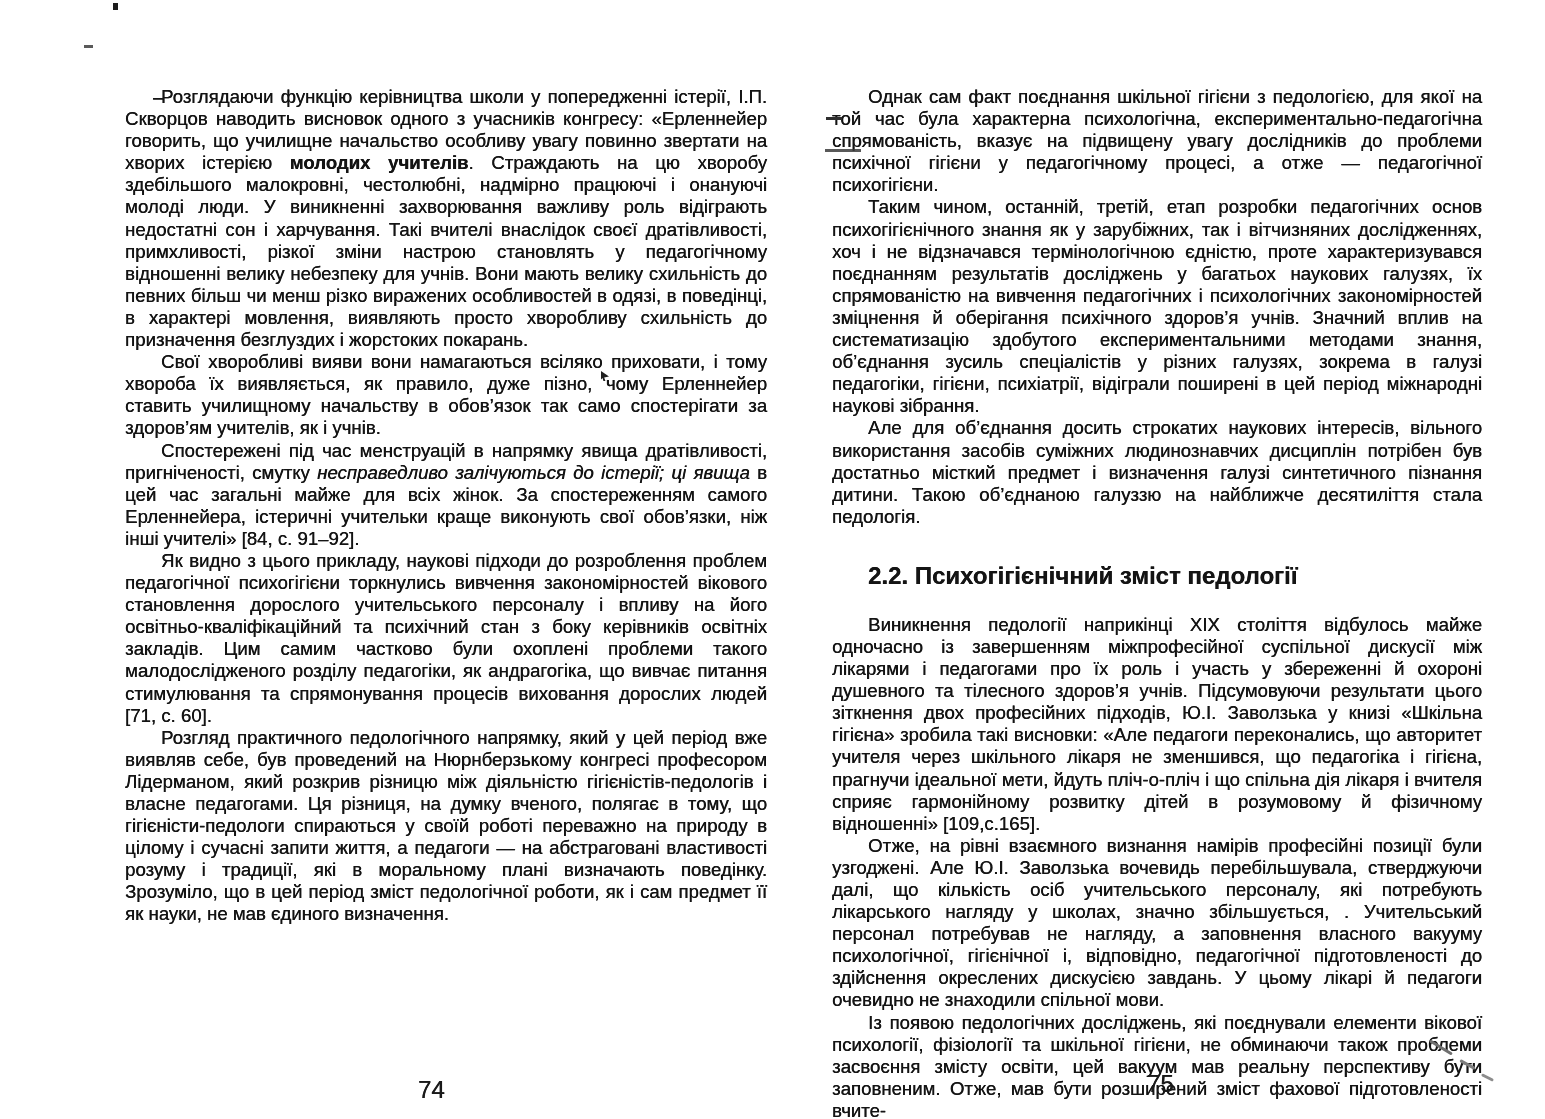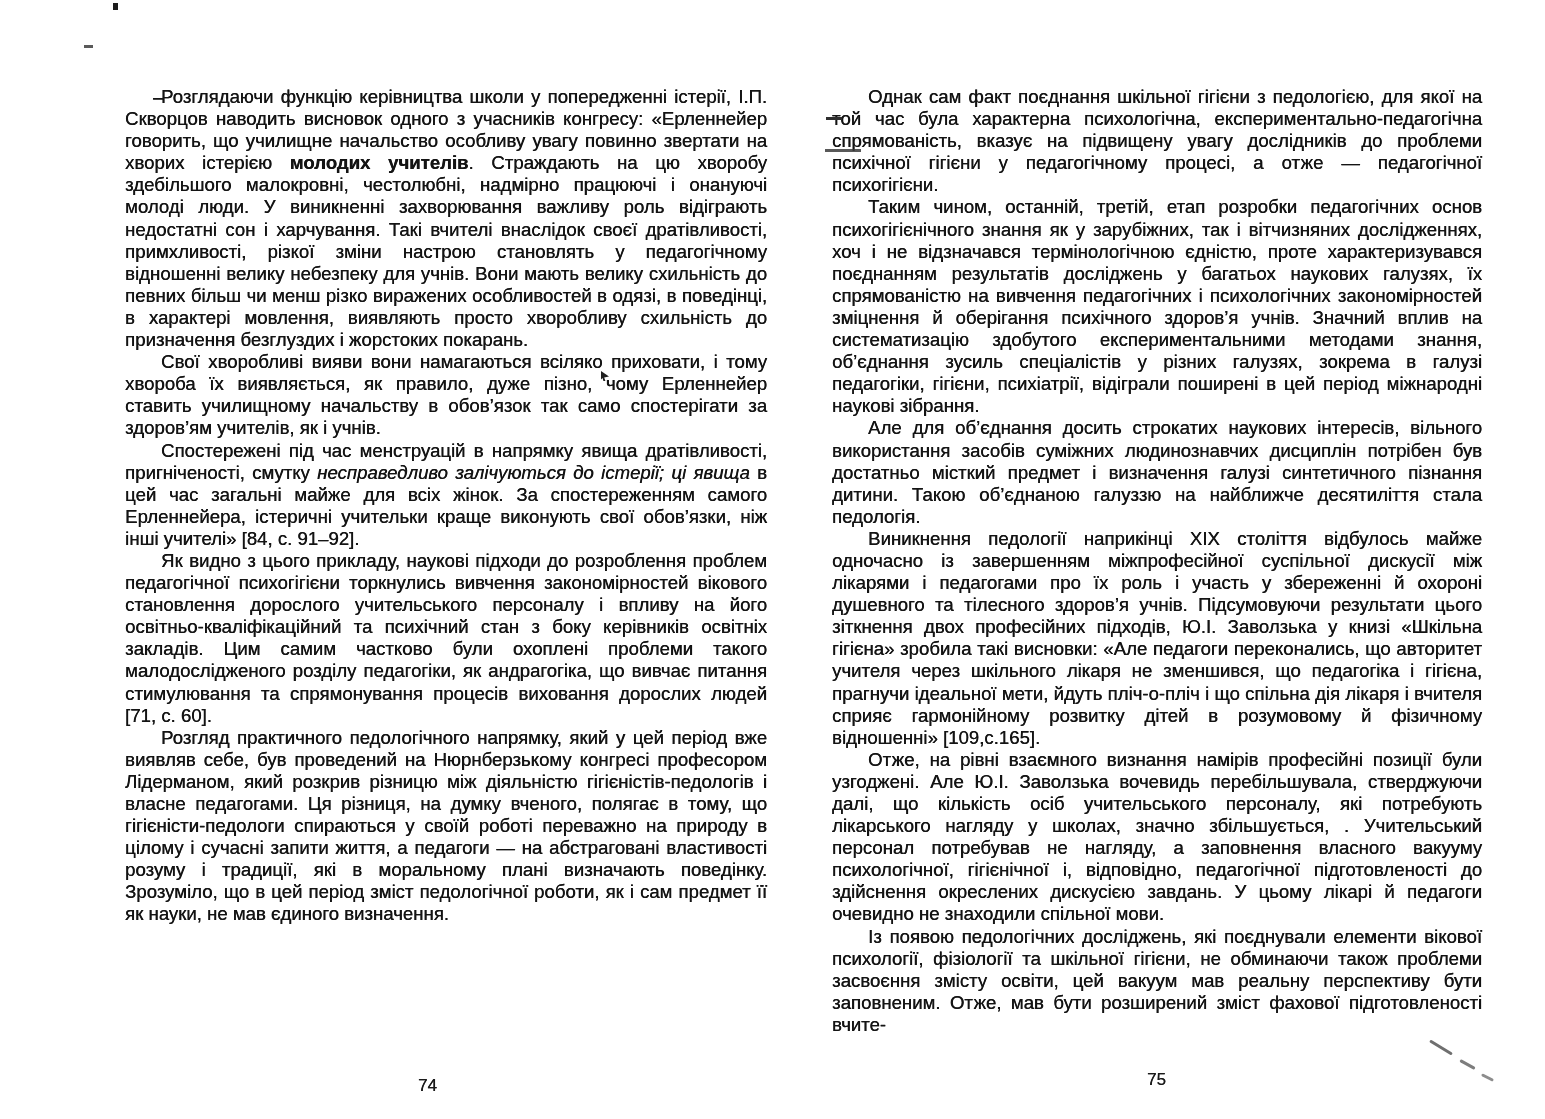--- a/index.html
+++ b/index.html
@@ -31,21 +31,21 @@
     font-size:24px;
     font-weight:bold;
     margin:34px 0 24px 0;
     text-indent:36px;
     text-align:left;
     line-height:28px;
     text-shadow:0.3px 0 0 currentColor;
   }
   .page-num{
     position:absolute;
-    font-size:17px;
+    font-size:24px;
     color:#1a1a1a;
     text-shadow:0.3px 0 0 currentColor;
   }
   #page-num-left{left:418px;top:1076px;}
   #page-num-right{left:1135px;top:1070px;margin-left:12px;}
   .artifact{position:absolute;background:#333;}
   #art-speck-1{left:113px;top:3px;width:5px;height:7px;background:#1c1c1c;}
   #art-dash-1{left:84px;top:45px;width:9px;height:3px;background:#5a5a5a;}
   #art-bar-toy{left:826px;top:117px;width:16px;height:3px;background:#2e2e2e;}
   #art-strike-spr{left:825px;top:149px;width:36px;height:3px;background:#3c3c3c;opacity:.85;}
@@ -66,20 +66,21 @@
     <p><span>Розглядаючи функцію керівництва школи у попередженні істерії, І.П. Скворцов наводить висновок одного з учасників конгресу: «Ерленнейер говорить, що училищне начальство особливу увагу повинно звертати на хворих істерією </span><span class="b">молодих учителів</span><span>. Страждають на цю хворобу здебільшого малокровні, честолюбні, надмірно працюючі і онануючі молоді люди. У виникненні захворювання важливу роль відіграють недостатні сон і харчування. Такі вчителі внаслідок своєї дратівливості, примхливості, різкої зміни настрою становлять у педагогічному відношенні велику небезпеку для учнів. Вони мають велику схильність до певних більш чи менш різко виражених особливостей в одязі, в поведінці, в характері мовлення, виявляють просто хворобливу схильність до призначення безглуздих і жорстоких покарань.</span></p>
     <p><span>Свої хворобливі вияви вони намагаються всіляко приховати, і тому хвороба їх виявляється, як правило, дуже пізно, чому Ерленнейер ставить училищному начальству в обов’язок так само спостерігати за здоров’ям учителів, як і учнів.</span></p>
     <p><span>Спостережені під час менструацій в напрямку явища дратівливості, пригніченості, смутку </span><span class="i">несправедливо залічуються до істерії; ці явища</span><span> в цей час загальні майже для всіх жінок. За спостереженням самого Ерленнейера, істеричні учительки краще виконують свої обов’язки, ніж інші учителі» [84, с. 91–92].</span></p>
     <p><span>Як видно з цього прикладу, наукові підходи до розроблення проблем педагогічної психогігієни торкнулись вивчення закономірностей вікового становлення дорослого учительського персоналу і впливу на його освітньо-кваліфікаційний та психічний стан з боку керівників освітніх закладів. Цим самим частково були охоплені проблеми такого малодослідженого розділу педагогіки, як андрагогіка, що вивчає питання стимулювання та спрямонування процесів виховання дорослих людей [71, с. 60].</span></p>
     <p><span>Розгляд практичного педологічного напрямку, який у цей період вже виявляв себе, був проведений на Нюрнберзькому конгресі професором Лідерманом, який розкрив різницю між діяльністю гігієністів-педологів і власне педагогами. Ця різниця, на думку вченого, полягає в тому, що гігієністи-педологи спираються у своїй роботі переважно на природу в цілому і сучасні запити життя, а педагоги — на абстраговані властивості розуму і традиції, які в моральному плані визначають поведінку. Зрозуміло, що в цей період зміст педологічної роботи, як і сам предмет її як науки, не мав єдиного визначення.</span></p>
   </div>
 <div class="content" id="right-content">
     <p><span>Однак сам факт поєднання шкільної гігієни з педологією, для якої на той час була характерна психологічна, експериментально-педагогічна спрямованість, вказує на підвищену увагу дослідників до проблеми психічної гігієни у педагогічному процесі, а отже — педагогічної психогігієни.</span></p>
     <p><span>Таким чином, останній, третій, етап розробки педагогічних основ психогігієнічного знання як у зарубіжних, так і вітчизняних дослідженнях, хоч і не відзначався термінологічною єдністю, проте характеризувався поєднанням результатів досліджень у багатьох наукових галузях, їх спрямованістю на вивчення педагогічних і психологічних закономірностей зміцнення й оберігання психічного здоров’я учнів. Значний вплив на систематизацію здобутого експериментальними методами знання, об’єднання зусиль спеціалістів у різних галузях, зокрема в галузі педагогіки, гігієни, психіатрії, відіграли поширені в цей період міжнародні наукові зібрання.</span></p>
     <p><span>Але для об’єднання досить строкатих наукових інтересів, вільного використання засобів суміжних людинознавчих дисциплін потрібен був достатньо місткий предмет і визначення галузі синтетичного пізнання дитини. Такою об’єднаною галуззю на найближче десятиліття стала педологія.</span></p>
+    <h2>2.2. Психогігієнічний зміст педології</h2>
     <p><span>Виникнення педології наприкінці XIX століття відбулось майже одночасно із завершенням міжпрофесійної суспільної дискусії між лікарями і педагогами про їх роль і участь у збереженні й охороні душевного та тілесного здоров’я учнів. Підсумовуючи результати цього зіткнення двох професійних підходів, Ю.І. Заволзька у книзі «Шкільна гігієна» зробила такі висновки: «Але педагоги переконались, що авторитет учителя через шкільного лікаря не зменшився, що педагогіка і гігієна, прагнучи ідеальної мети, йдуть пліч-о-пліч і що спільна дія лікаря і вчителя сприяє гармонійному розвитку дітей в розумовому й фізичному відношенні» [109,с.165].</span></p>
     <p><span>Отже, на рівні взаємного визнання намірів професійні позиції були узгоджені. Але Ю.І. Заволзька вочевидь перебільшувала, стверджуючи далі, що кількість осіб учительського персоналу, які потребують лікарського нагляду у школах, значно збільшується, . Учительський персонал потребував не нагляду, а заповнення власного вакууму психологічної, гігієнічної і, відповідно, педагогічної підготовленості до здійснення окреслених дискусією завдань. У цьому лікарі й педагоги очевидно не знаходили спільної мови.</span></p>
     <p><span>Із появою педологічних досліджень, які поєднували елементи вікової психології, фізіології та шкільної гігієни, не обминаючи  також проблеми засвоєння змісту освіти, цей вакуум мав реальну перспективу бути заповненим. Отже, мав бути розширений зміст фахової підготовленості вчите-</span></p>
   </div>
 
 <div class="page-num" id="page-num-left">74</div>
 <div class="page-num" id="page-num-right">75</div>
 
 <div class="artifact" id="art-speck-1"></div>
 <div class="artifact" id="art-dash-1"></div>

